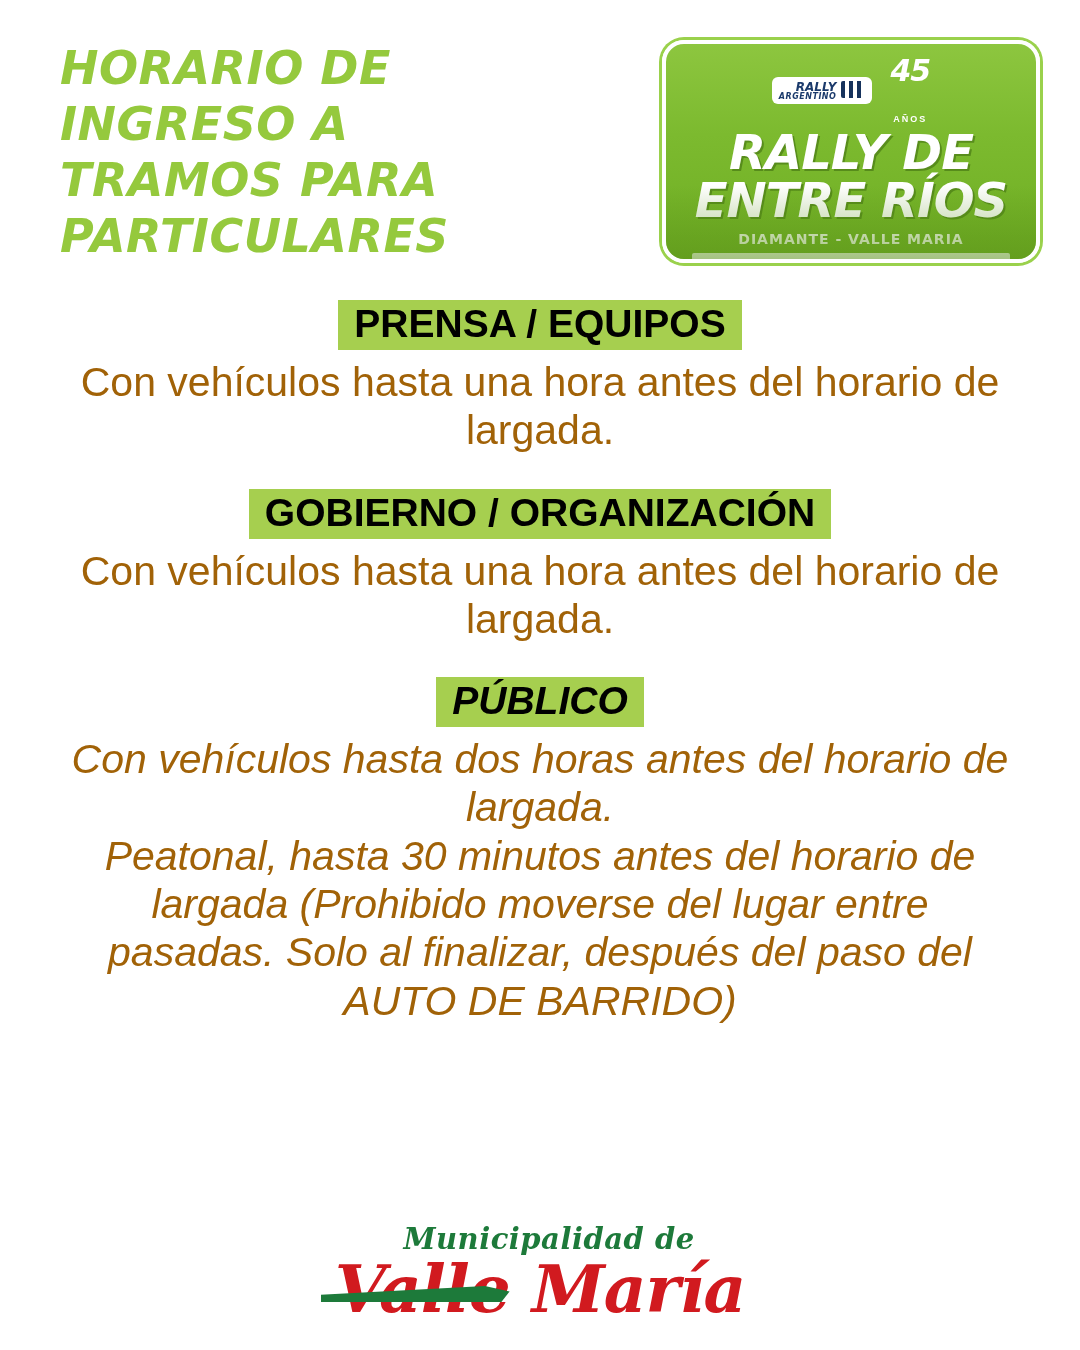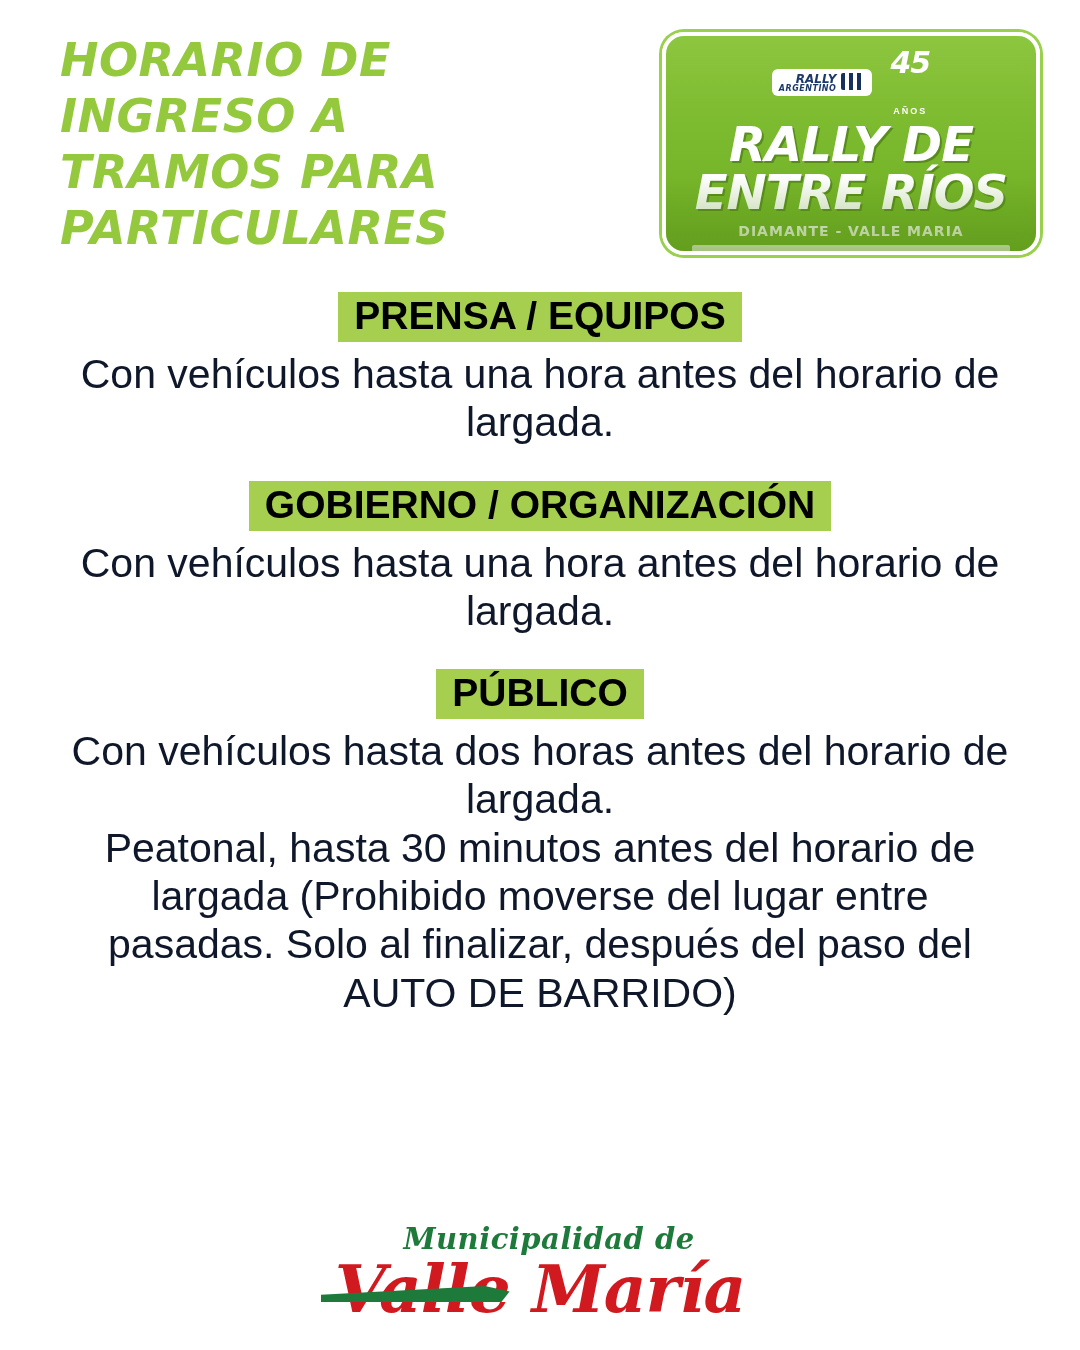--- a/index.html
+++ b/index.html
@@ -13,21 +13,21 @@
     font-family: "Liberation Sans", sans-serif;
     position: relative;
     overflow: hidden;
   }
 
   
   .header {
     display: flex;
     align-items: flex-start;
     justify-content: space-between;
-    padding: 32px 40px 0 60px;
+    padding: 40px 40px 0 60px;
     box-sizing: border-box;
   }
   .page-title {
     font-family: "DejaVu Sans", sans-serif;
     font-weight: 800;
     font-style: italic;
     font-size: 46px;
     line-height: 1.22;
     letter-spacing: 0.5px;
     color: #95c93d;
@@ -202,37 +202,37 @@
     border-radius: 2px;
   }
 
   
   .content {
     padding: 36px 40px 0 40px;
     box-sizing: border-box;
     text-align: center;
   }
   .section { margin-bottom: 34px; }
-  .section:last-child { margin-bottom: 0; }
+  .section:last-child { margin-bottom: 0; font-style: italic; }
   .sec-heading {
     display: inline-block;
     background: #a6cf4f;
     color: #000000;
     font-family: "Liberation Sans", sans-serif;
     font-weight: 700;
     font-size: 39px;
     line-height: 1.12;
     padding: 2px 16px 4px 16px;
     margin: 0 0 8px 0;
   }
   .sec-body {
     font-family: "Liberation Sans", sans-serif;
     font-size: 41px;
     line-height: 1.18;
-    color: #0f172a;
+    color: #a16207;
     margin: 0 auto;
     max-width: 940px;
   }
 
   
   .footer {
     position: absolute;
     left: 0;
     right: 0;
     bottom: 22px;

